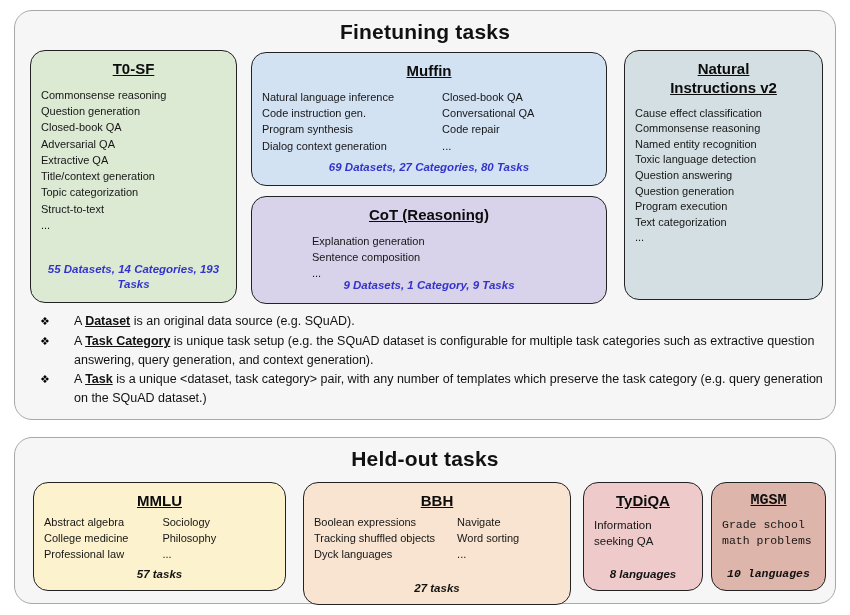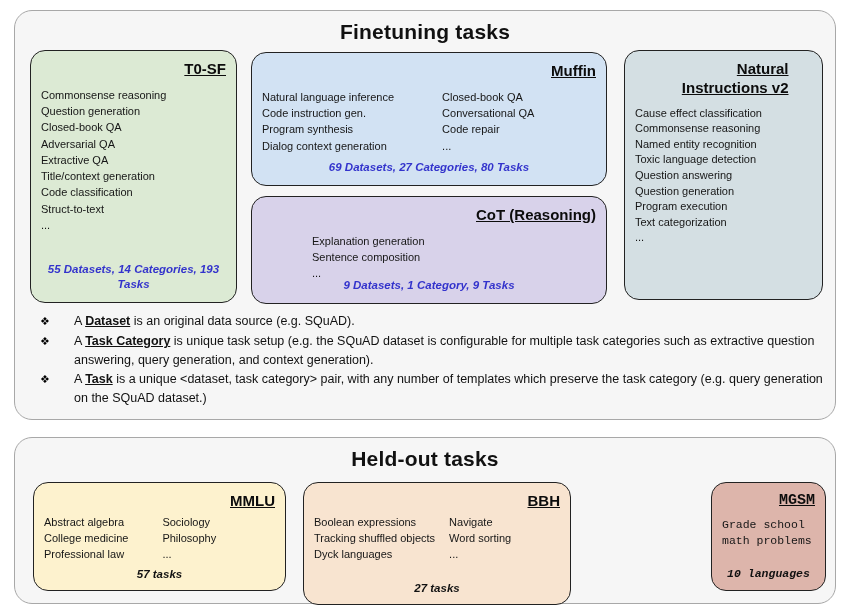--- a/index.html
+++ b/index.html
@@ -4,21 +4,21 @@
 <style>
   * { margin:0; padding:0; box-sizing:border-box; }
   html,body { width:850px; height:615px; background:#ffffff;
     font-family:"Liberation Sans", sans-serif; color:#1b1b1b; position:relative; }
   .stage { position:absolute; inset:0; }
 
   .panel { position:absolute; background:#f6f6f6; border:1.5px solid #a8a8a8; border-radius:18px; }
   .panel-title { text-align:center; font-weight:bold; font-size:21px; letter-spacing:.2px; padding-top:9px; color:#111; }
 
   .box { position:absolute; border:1.6px solid #222; border-radius:15px; padding:7px 10px 6px; }
-  .box-title { text-align:right; font-weight:bold; font-size:15px; text-decoration:underline; margin:2px 0 8px; color:#0c0c0c; line-height:1.25; }
+  .box-title { text-align:center; font-weight:bold; font-size:15px; text-decoration:underline; margin:2px 0 8px; color:#0c0c0c; line-height:1.25; }
   .items { font-size:11px; line-height:1.48; color:#161616; }
   .items div { white-space:nowrap; }
   .cols { display:flex; }
   .cols .items { flex:0 0 auto; }
 
   .stats { position:absolute; bottom:9px; left:8px; right:8px; text-align:center;
     font-weight:bold; font-style:italic; font-size:11.5px; line-height:1.35; }
   .stats-black { position:absolute; bottom:10px; left:8px; right:8px; text-align:center;
     font-weight:bold; font-style:italic; font-size:11.5px; color:#111; }
 
@@ -35,42 +35,42 @@
   .box-niv2   { left:624px; top:50px;  width:199px; height:250px; }
   .box-muffin .col2 { margin-left:48px; }
   .box-cot   .col2 { margin-left:50px; }
 
   
   .box-mmlu   { left:33px;  top:482px; width:253px; height:109px; }
   .box-bbh    { left:303px; top:482px; width:268px; height:123px; }
   .box-tydiqa { left:583px; top:482px; width:120px; height:109px; }
   .box-mgsm   { left:711px; top:482px; width:115px; height:109px;font-family:Liberation Mono, monospace; }
   .box-mmlu .col2 { margin-left:34px; }
-  .box-bbh  .col2 { margin-left:14px; }
+  .box-bbh  .col2 { margin-left:22px; }
   .mini-body { font-size:11.5px; line-height:1.4; color:#161616; margin-top:6px; }
 </style>
 </head>
 <body>
 
 <div class="stage">
 
   <div class="panel" style="left:14px; top:10px; width:822px; height:410px;">
     <div class="panel-title">Finetuning tasks</div>
   </div>
 
   <div class="box box-t0sf" style="background: rgb(220, 234, 212);">
     <div class="box-title">T0-SF</div>
     <div class="items">
         <div>Commonsense reasoning</div>
         <div>Question generation</div>
         <div>Closed-book QA</div>
         <div>Adversarial QA</div>
         <div>Extractive QA</div>
         <div>Title/context generation</div>
-        <div>Code classification</div>
+        <div>Topic categorization</div>
         <div>Struct-to-text</div>
         <div>...</div>
       </div>
     <div class="stats" style="color: rgb(51, 51, 204);">55 Datasets, 14 Categories, 193 Tasks</div>
   </div>
 
   <div class="box box-muffin" style="background: rgb(210, 226, 243);">
     <div class="box-title">Muffin</div>
     <div class="cols">
       <div class="items col1">
@@ -162,20 +162,25 @@
         </div>
       <div class="items col2">
           <div>Navigate</div>
           <div>Word sorting</div>
           <div>...</div>
         </div>
     </div>
     <div class="stats-black">27 tasks</div>
   </div>
 
+  <div class="box box-tydiqa" style="background: rgb(238, 202, 202);">
+    <div class="box-title" style="margin-bottom:0;">TyDiQA</div>
+    <div class="mini-body">Information seeking QA</div>
+    <div class="stats-black">8 languages</div>
+  </div>
 
   <div class="box box-mgsm" style="background: rgb(221, 181, 171);">
     <div class="box-title" style="margin-bottom:0;">MGSM</div>
     <div class="mini-body">Grade school math problems</div>
     <div class="stats-black">10 languages</div>
   </div>
 
 </div>
 
 </body></html>

